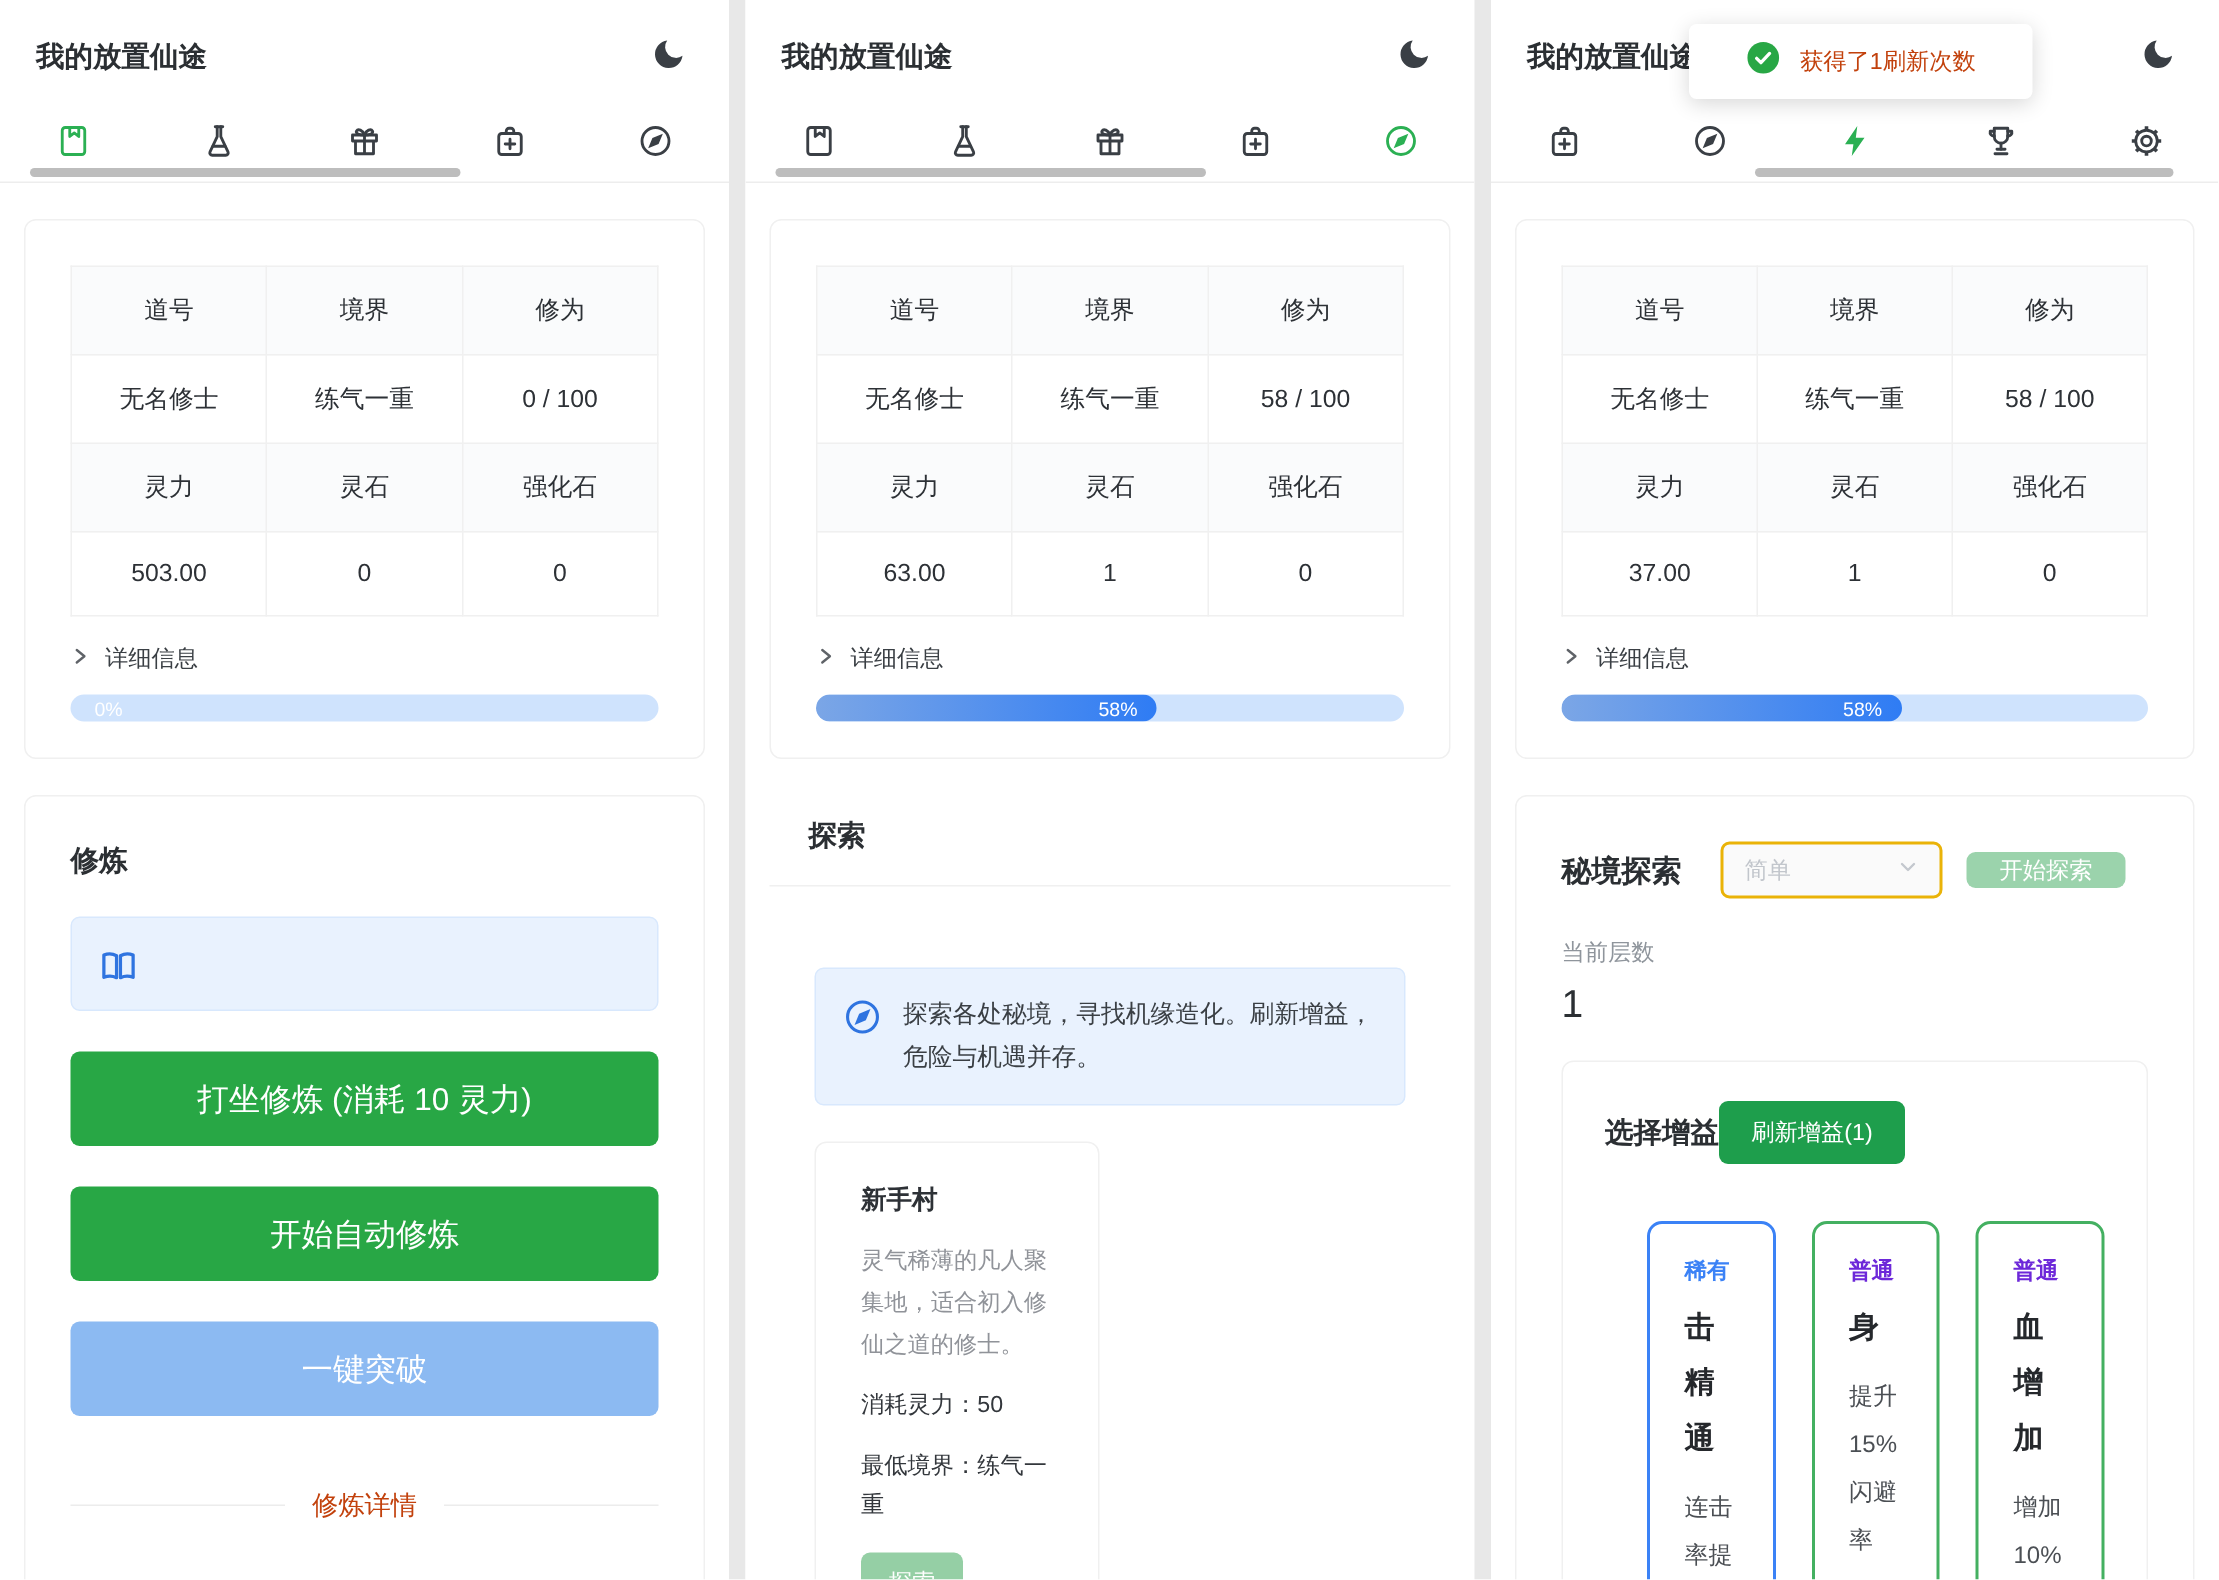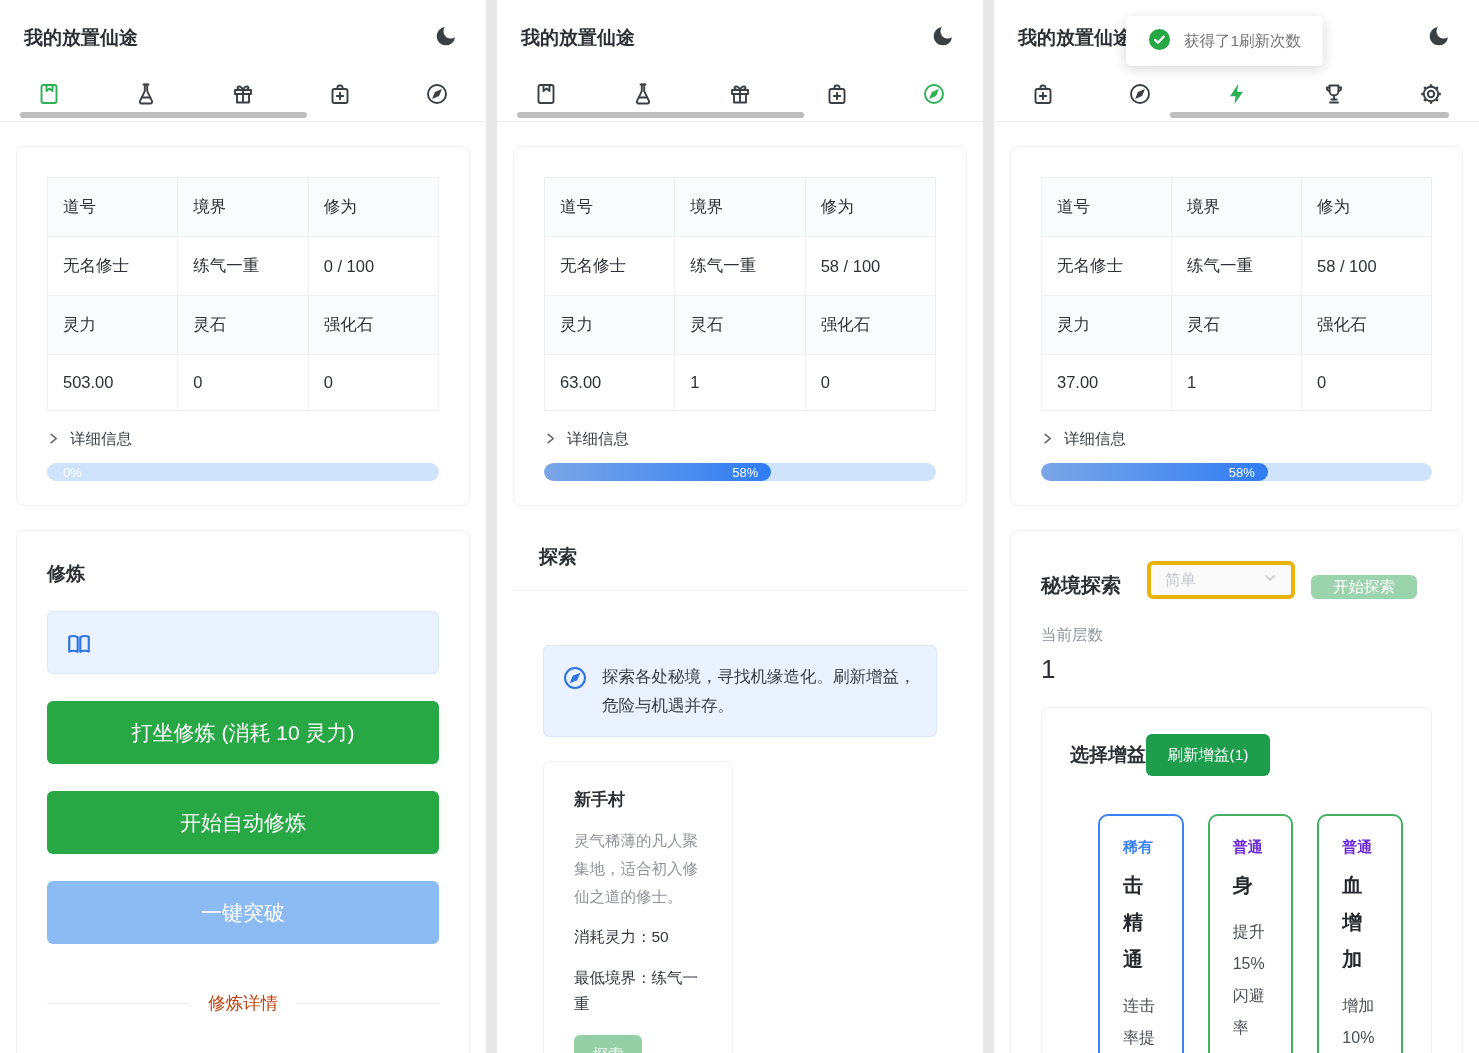--- a/index.html
+++ b/index.html
@@ -24,21 +24,21 @@
   .thumb { position:absolute; bottom:3px; height:6px; border-radius:3px; background:#bdbdbd; }
   .thumb-left { left:20px; width:287px; }
   .thumb-right { left:176px; width:279px; }
 
   .content { padding:24px 16px 0 16px; }
 
   
   .card { border:1px solid #f0f0f0; border-radius:8px; background:#fff; }
   .stats-card { padding:30px 30px 24px 30px; }
   table.stats { width:100%; border-collapse:collapse; font-size:16.5px; color:#2d3136; table-layout:fixed; }
-  table.stats th, table.stats td { border:1px solid #f0f0f0; padding:18px 15px; text-align:left; font-weight:400; }
+  table.stats th, table.stats td { border:1px solid #f0f0f0; padding:18px 15px; text-align:center; font-weight:400; }
   table.stats th { background:#fafbfc; }
   .details { margin-top:18px; display:flex; align-items:center; gap:10px; font-size:15.5px; color:#3a3f44; cursor:pointer; }
   .details svg { width:13px; height:13px; }
   .progress { position:relative; margin-top:13px; height:18px; border-radius:9px; background:#cfe3fd; overflow:hidden; font-size:13px; color:#fff; }
   .progress .fill { height:100%; border-radius:9px;
     background:linear-gradient(90deg,#7ba6e6,#2f7cf4);
     display:flex; align-items:center; justify-content:flex-end; padding-right:13px; }
   .progress .zero-label { position:absolute; left:16px; top:2px; color:#fff; }
 
   
@@ -63,23 +63,23 @@
   .section-plain .sec-body { padding:30px 30px 0 30px; }
   .loc-card { margin-top:24px; width:190px; padding:26px 30px; }
   .loc-name { font-size:17px; font-weight:600; color:#2d3136; }
   .loc-desc { margin-top:16px; font-size:15.5px; color:#909399; line-height:1.8; }
   .loc-line { margin-top:14px; font-size:15.5px; color:#33373c; line-height:1.7; }
   .small-btn { display:block; width:68px; height:40px; margin-top:18px; border:none; border-radius:6px;
     color:#fff; font-size:15.5px; font-family:inherit; cursor:pointer; }
   .sb-green-dis { background:#95cfa5; }
 
   
-  .dungeon-head { display:flex; align-items:flex-end; }
+  .dungeon-head { display:flex; align-items:center; }
   .dungeon-head .sec-title { font-size:20px; }
-  .select { margin-left:26px; width:148px; height:38px; border:4px solid #eab308; border-radius:6px;
+  .select { margin-left:26px; width:148px; height:38px; border:2px solid #eab308; border-radius:6px;
     background:#fafafa; color:#c2c6cc; font-size:15.5px; display:flex; align-items:center;
     justify-content:space-between; padding:0 14px; cursor:not-allowed; }
   .select svg { width:14px; height:14px; color:#c4c8ce; }
   .start-btn { margin-left:16px; width:106px; height:24px; border:none; border-radius:6px;
     background:#9bd3ac; color:#fff; font-size:15.5px; font-family:inherit; cursor:pointer; }
   .floor-label { margin-top:26px; font-size:15.5px; color:#8f959c; }
   .floor-value { margin-top:8px; font-size:26px; color:#2b2f33; }
   .buff-panel { margin-top:22px; padding:26px 28px 28px 28px; }
   .buff-head { display:flex; align-items:center; }
   .refresh-btn { width:124px; height:42px; border:none; border-radius:6px; background:#1e9e4c;
@@ -89,23 +89,23 @@
     cursor:pointer; background:#fff; }
   .buff-blue { border-color:#3b82f6; }
   .buff-green { border-color:#44b061; }
   .rarity { font-size:15px; font-weight:700; }
   .rarity-blue { color:#3b82f6; }
   .rarity-green { color:#6d28d9; }
   .buff-name { margin-top:10px; font-size:20px; font-weight:700; color:#25282c; line-height:1.85; word-break:break-all; }
   .buff-desc { margin-top:12px; font-size:16px; color:#4b4f54; line-height:2; word-break:break-all; }
 
   
-  .toast { position:absolute; left:1126px; top:16px; height:50px; padding:0 22px; z-index:10;
+  .toast { position:absolute; left:1126px; top:16px; height:50px; padding:0 38px; z-index:10;
     background:#fff; border-radius:5px; box-shadow:0 3px 14px rgba(0,0,0,0.16);
-    display:flex; align-items:center; gap:13px; font-size:15.5px; color:#737373; }
+    display:flex; align-items:center; gap:13px; font-size:15.5px; color:#c2410c; }
   .toast svg { width:23px; height:23px; }
 </style>
 </head>
 <body>
 
 <div class="app">
 
   <div class="panel">
     <div class="hdr">
       <div class="title">我的放置仙途</div>

